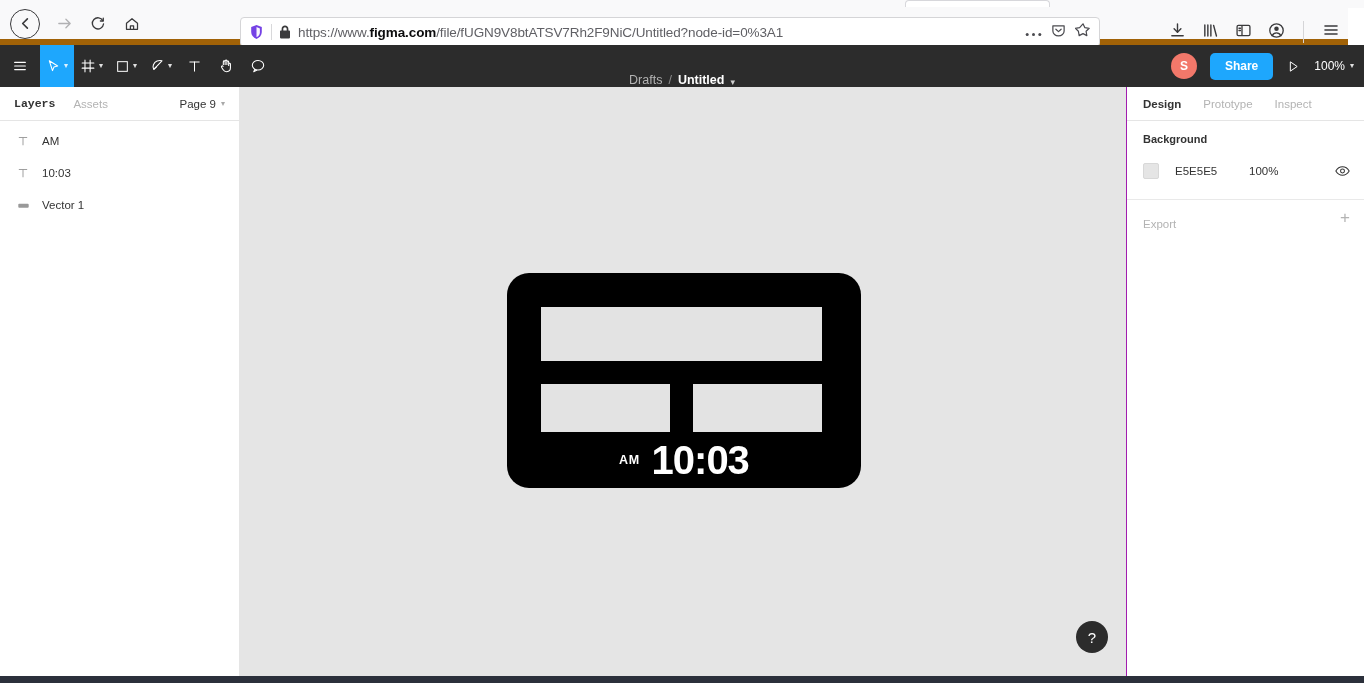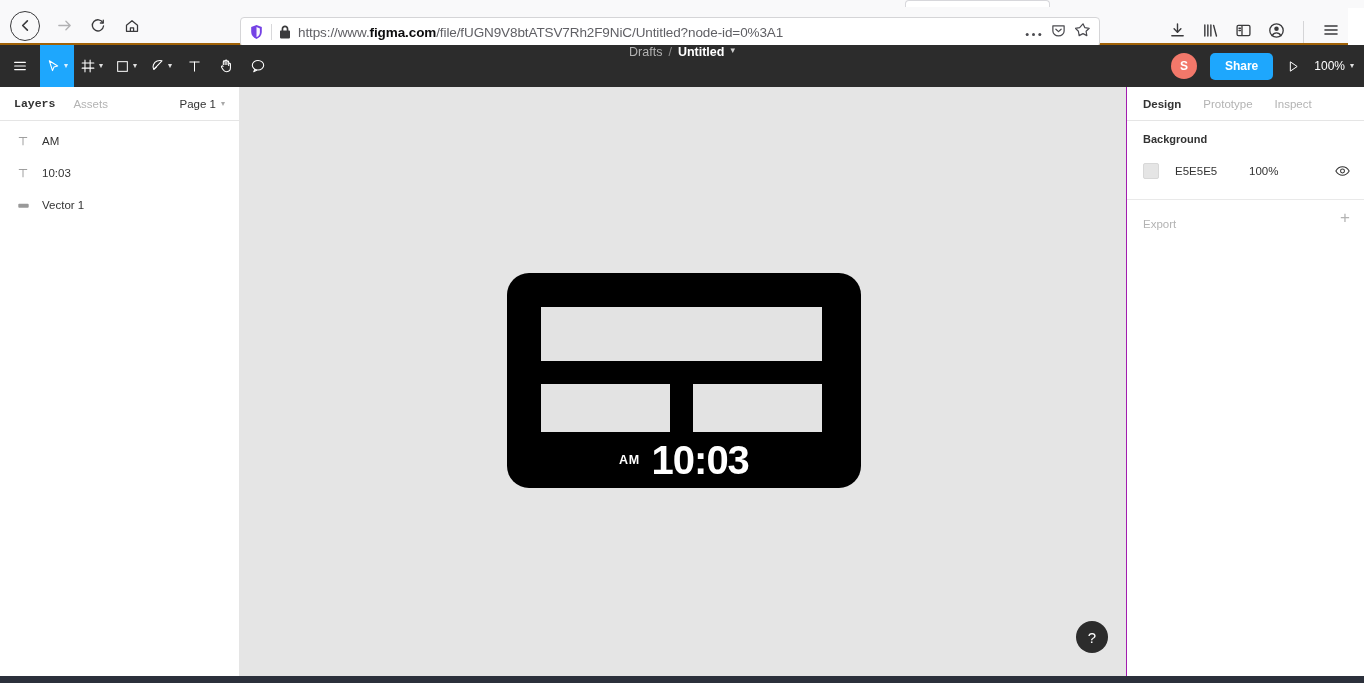--- a/index.html
+++ b/index.html
@@ -17,21 +17,21 @@
     background: #f9f9fa;
   }
   .tab-sliver {
     position: absolute; left: 905px; top: 0; width: 145px; height: 7px;
     background: #ffffff; border: 1px solid #d7d7db; border-bottom: none;
     border-radius: 4px 4px 0 0;
   }
   .browser-toolbar {
     position: absolute; left: 0; top: 8px; width: 1348px; height: 37px;
     background: #f9f9fa;
-    border-bottom: 2px solid #a16207;
+    border-bottom: 6px solid #a16207;
     display: flex; align-items: center;
   }
   .nav-btns { display: flex; align-items: center; padding-left: 6px; gap: 2px; }
   .nav-btn {
     width: 32px; height: 30px; display: flex; align-items: center; justify-content: center;
     border-radius: 4px; color: #3a3a3c;
   }
   .nav-btn.back-circle {
     width: 30px; height: 30px; border: 1.6px solid #3a3a3c; border-radius: 50%;
     margin-left: 4px; margin-right: 6px;
@@ -69,21 +69,21 @@
     height: 42px; min-width: 32px; padding: 0 6px;
     display: flex; align-items: center; justify-content: center; gap: 3px;
     color: #ffffff;
   }
   .fg-tool.menu { width: 40px; padding: 0; }
   .fg-tool.active { background: #1ea7fd; }
   .caret { font-size: 8px; line-height: 1; opacity: .85; }
 
   .fg-title {
     position: absolute; left: 0; right: 0; top: 0; height: 42px;
-    display: flex; align-items: flex-start; justify-content: center; gap: 6px;
+    display: flex; align-items: flex-end; justify-content: center; gap: 6px;
     font-size: 12.5px; pointer-events: none;
   }
   .fg-title .crumb-muted { color: #b3b3b3; }
   .fg-title .crumb-sep { color: #8c8c8c; }
   .fg-title .crumb-cur { color: #ffffff; font-weight: 700; }
   .fg-title .crumb-caret { color: #d0d0d0; font-size: 9px; }
 
   .fg-right {
     position: absolute; right: 10px; top: 0; height: 42px;
     display: flex; align-items: center; gap: 13px;
@@ -386,21 +386,21 @@
         <span class="caret">▾</span>
       </div>
     </div>
   </div>
 
   <div class="left-panel">
     <div class="lp-tabs">
       <span class="lp-tab active">Layers</span>
       <span class="lp-tab">Assets</span>
       <span class="page-sel">
-        <span>Page 1</span>
+        <span>Page 9</span>
         <span class="caret">▾</span>
       </span>
     </div>
 
     <div class="layer-list">
       <div class="layer-row">
         <span class="layer-ico">
           <svg width="12" height="12" viewBox="0 0 14 14" fill="none" stroke="currentColor" stroke-width="1.1" stroke-linecap="round">
               <path d="M2.6 2.9h8.8M7 2.9v8.6"></path>
             </svg>

